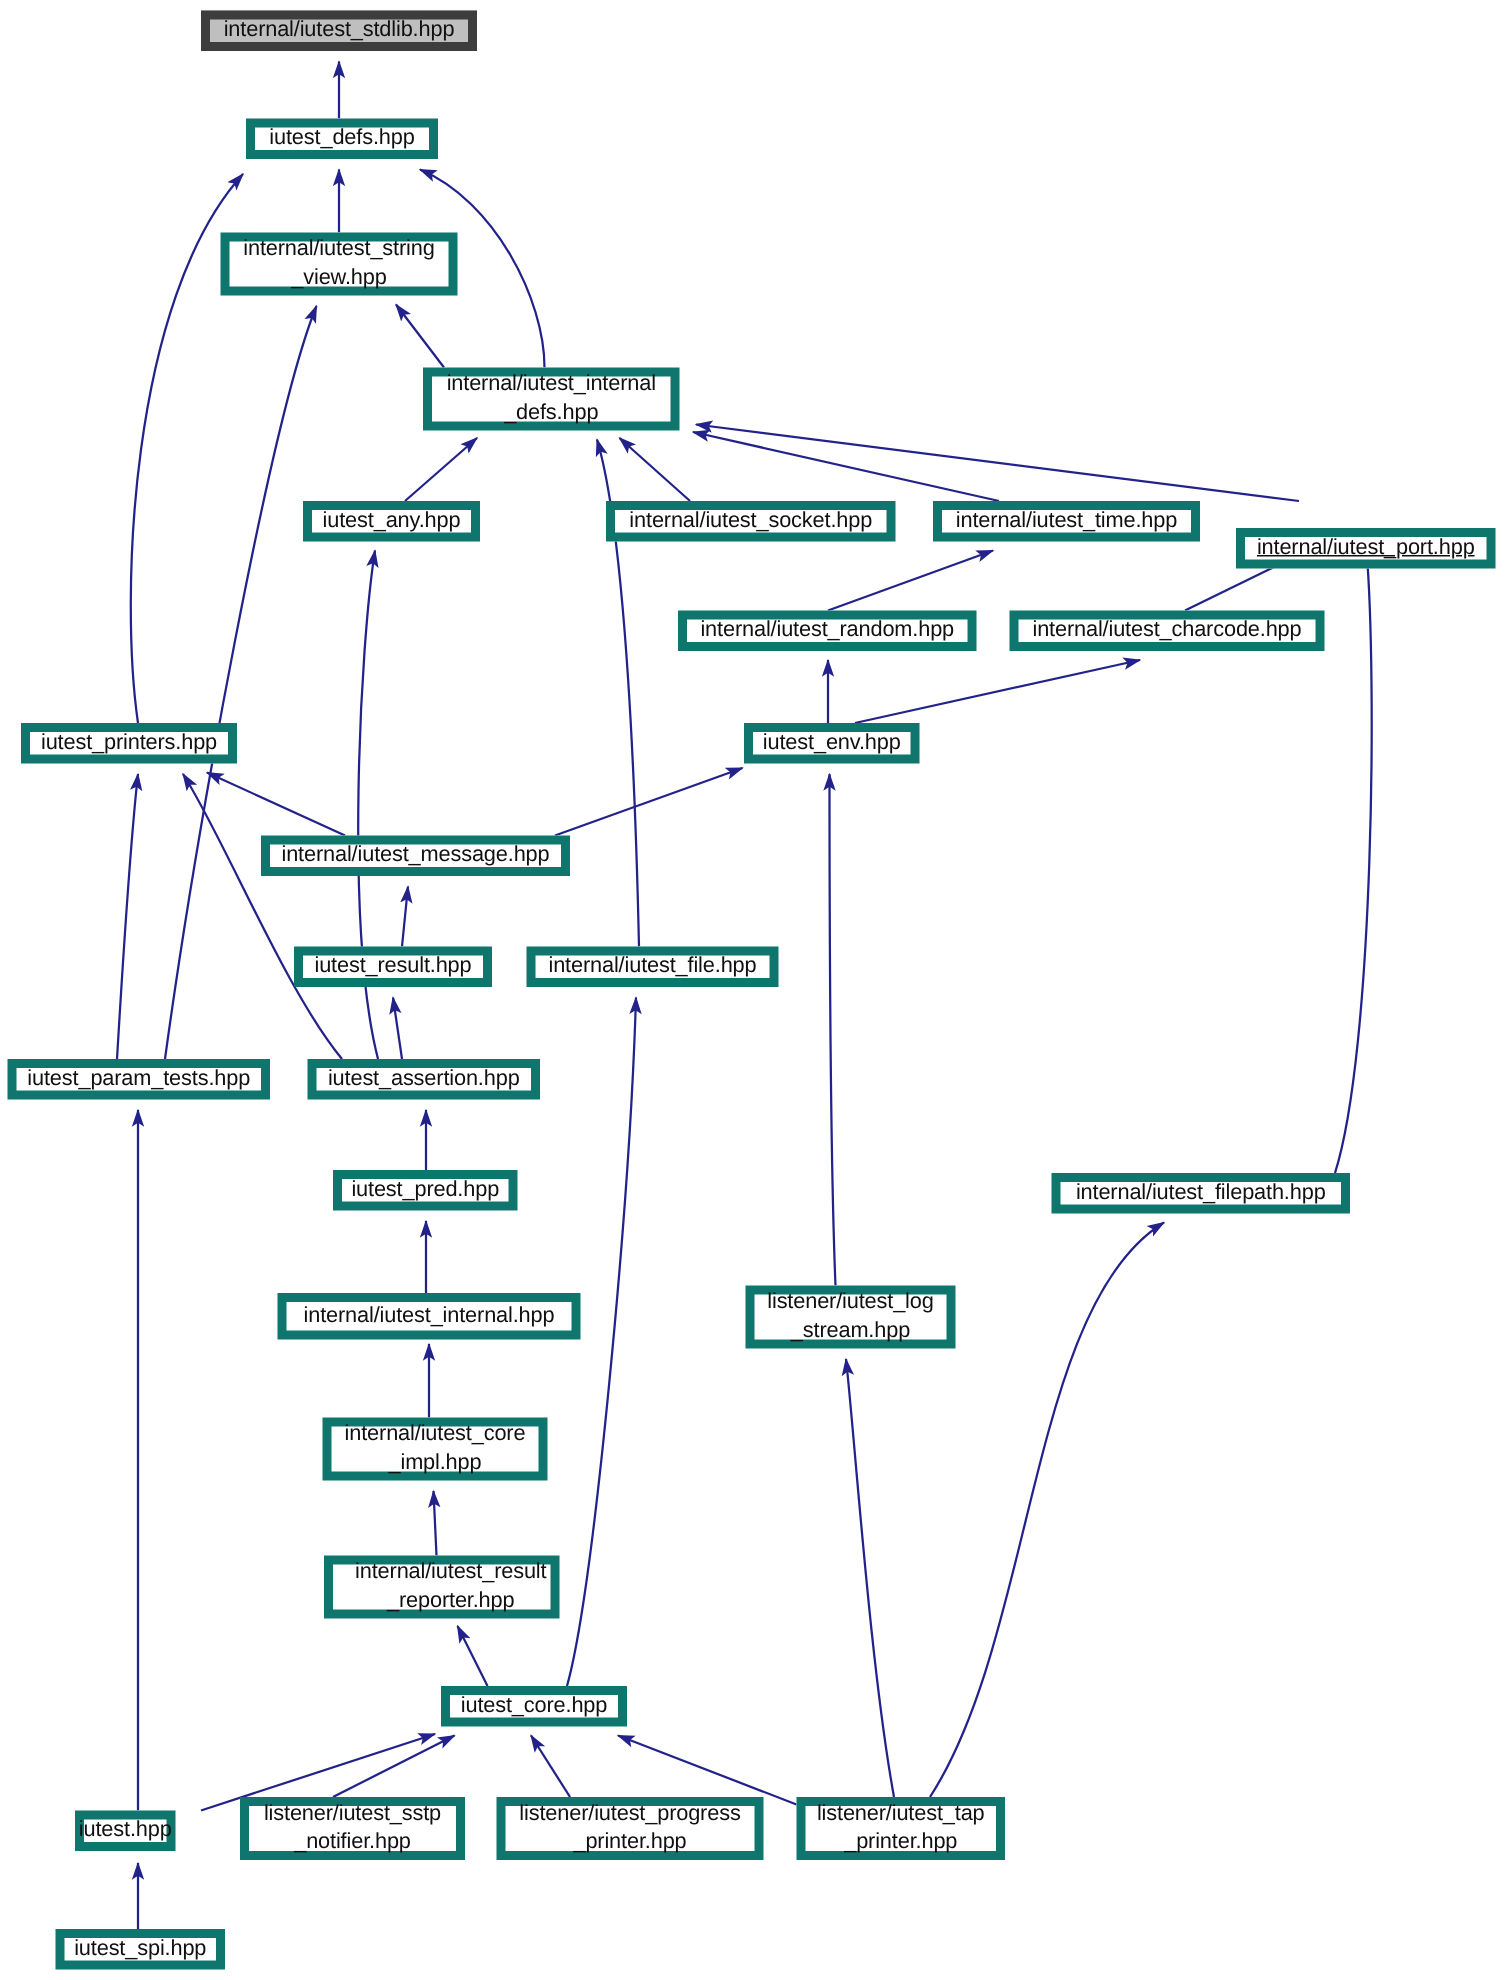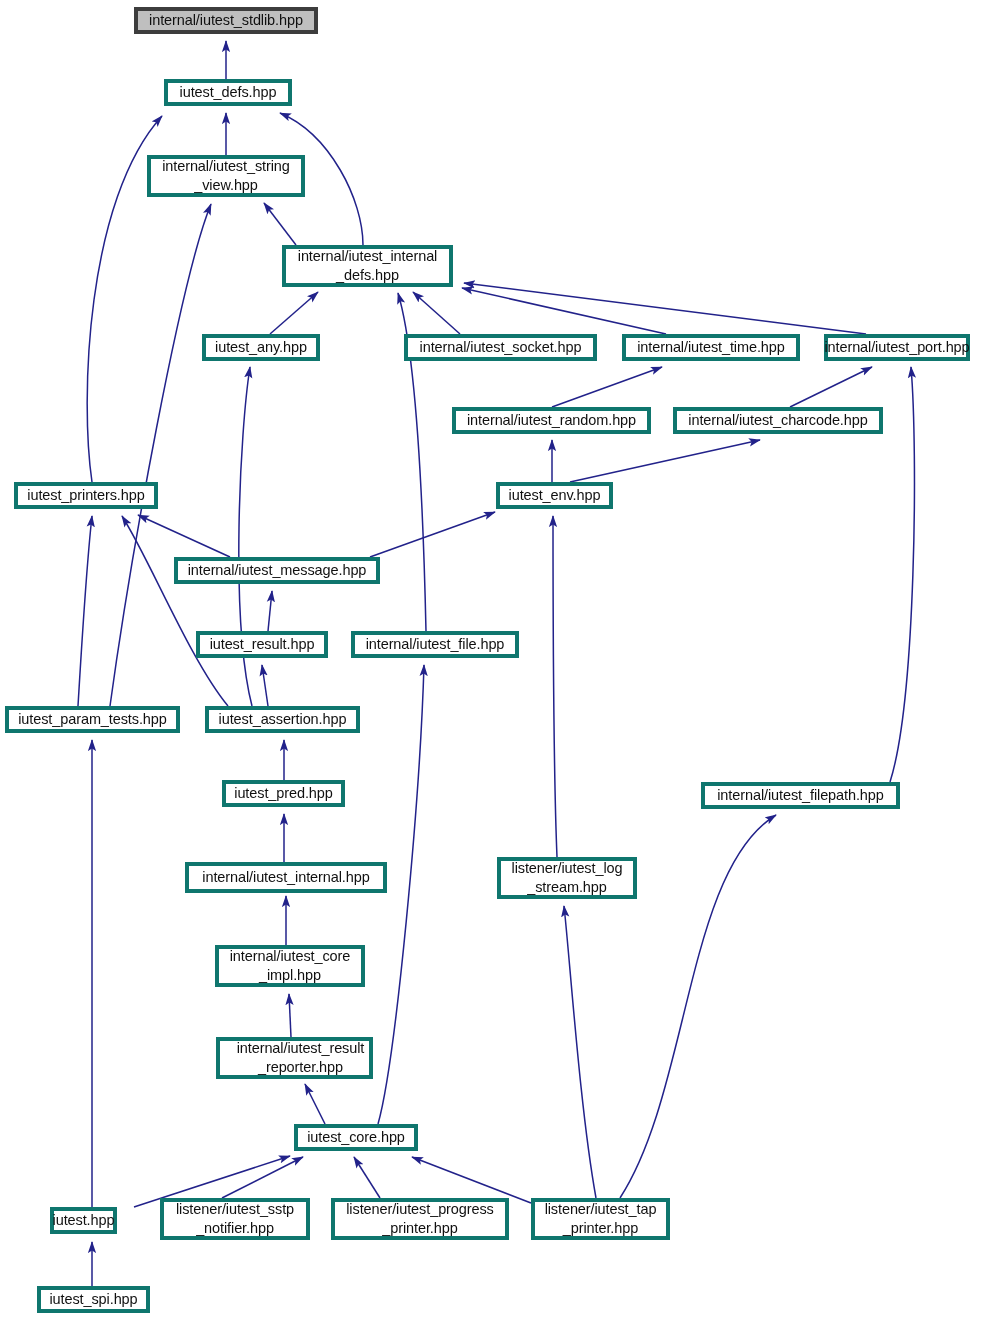--- a/index.html
+++ b/index.html
@@ -21,21 +21,21 @@
   svg.graph-canvas {
     position: absolute;
     left: 0;
     top: 0;
     width: 1004px;
     height: 1320px;
   }
   .node-box {
     position: absolute;
     box-sizing: border-box;
-    border: 4px solid #0f766e;
+    border: 6px solid #0f766e;
     background: #ffffff;
     display: flex;
     align-items: center;
     justify-content: center;
     text-align: center;
     font-size: 14.5px;
     line-height: 1.32;
     color: #101010;
     white-space: pre;
     letter-spacing: -0.1px;
@@ -106,21 +106,21 @@
   <div id="node-layer">
       <div class="node-box root" style="left: 134px; top: 7px; width: 184px; height: 27px;"><span class="node-label">internal/iutest_stdlib.hpp</span></div>
       <div class="node-box" style="left: 164px; top: 79px; width: 128px; height: 27px;"><span class="node-label">iutest_defs.hpp</span></div>
       <div class="node-box" style="left: 147px; top: 155px; width: 158px; height: 42px;"><span class="node-label">internal/iutest_string
 _view.hpp</span></div>
       <div class="node-box" style="left: 282px; top: 245px; width: 171px; height: 42px;"><span class="node-label">internal/iutest_internal
 _defs.hpp</span></div>
       <div class="node-box" style="left: 202px; top: 334px; width: 118px; height: 27px;"><span class="node-label">iutest_any.hpp</span></div>
       <div class="node-box" style="left: 404px; top: 334px; width: 193px; height: 27px;"><span class="node-label">internal/iutest_socket.hpp</span></div>
       <div class="node-box" style="left: 622px; top: 334px; width: 178px; height: 27px;"><span class="node-label">internal/iutest_time.hpp</span></div>
-      <div class="node-box" style="left: 824px; top: 334px; width: 146px; height: 27px;"><span class="node-label">internal/iutest_port.hpp</span></div>
+      <div class="node-box" style="left: 824px; top: 352px; width: 173px; height: 27px; text-decoration: underline;"><span class="node-label">internal/iutest_port.hpp</span></div>
       <div class="node-box" style="left: 452px; top: 407px; width: 199px; height: 27px;"><span class="node-label">internal/iutest_random.hpp</span></div>
       <div class="node-box" style="left: 673px; top: 407px; width: 210px; height: 27px;"><span class="node-label">internal/iutest_charcode.hpp</span></div>
       <div class="node-box" style="left: 14px; top: 482px; width: 144px; height: 27px;"><span class="node-label">iutest_printers.hpp</span></div>
       <div class="node-box" style="left: 496px; top: 482px; width: 117px; height: 27px;"><span class="node-label">iutest_env.hpp</span></div>
       <div class="node-box" style="left: 174px; top: 557px; width: 206px; height: 27px;"><span class="node-label">internal/iutest_message.hpp</span></div>
       <div class="node-box" style="left: 196px; top: 631px; width: 132px; height: 27px;"><span class="node-label">iutest_result.hpp</span></div>
       <div class="node-box" style="left: 351px; top: 631px; width: 168px; height: 27px;"><span class="node-label">internal/iutest_file.hpp</span></div>
       <div class="node-box" style="left: 5px; top: 706px; width: 175px; height: 27px;"><span class="node-label">iutest_param_tests.hpp</span></div>
       <div class="node-box" style="left: 205px; top: 706px; width: 155px; height: 27px;"><span class="node-label">iutest_assertion.hpp</span></div>
       <div class="node-box" style="left: 222px; top: 780px; width: 123px; height: 27px;"><span class="node-label">iutest_pred.hpp</span></div>

